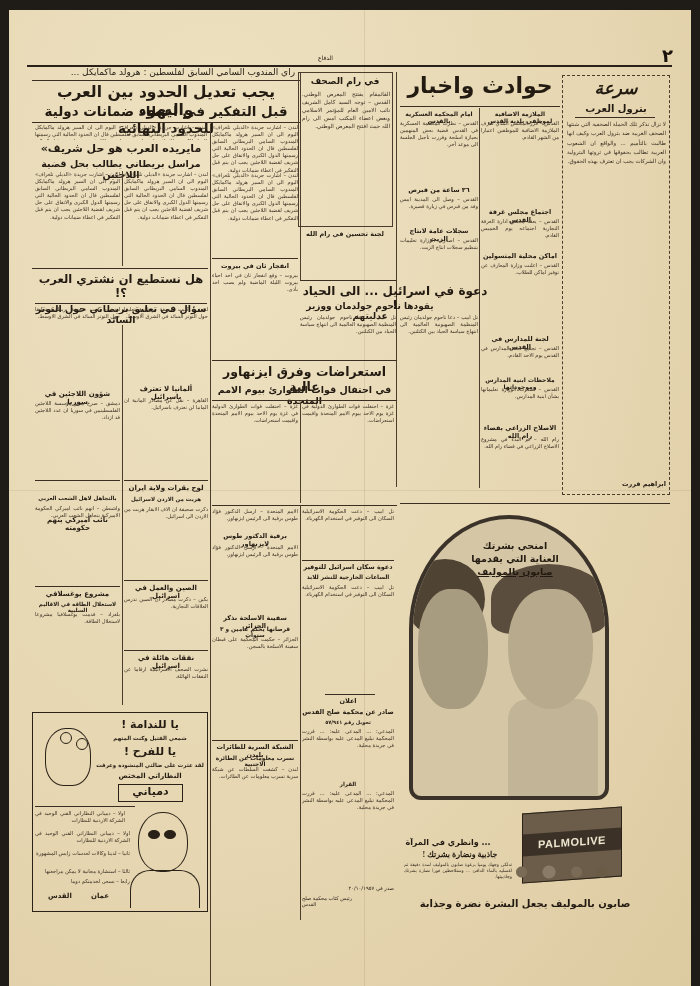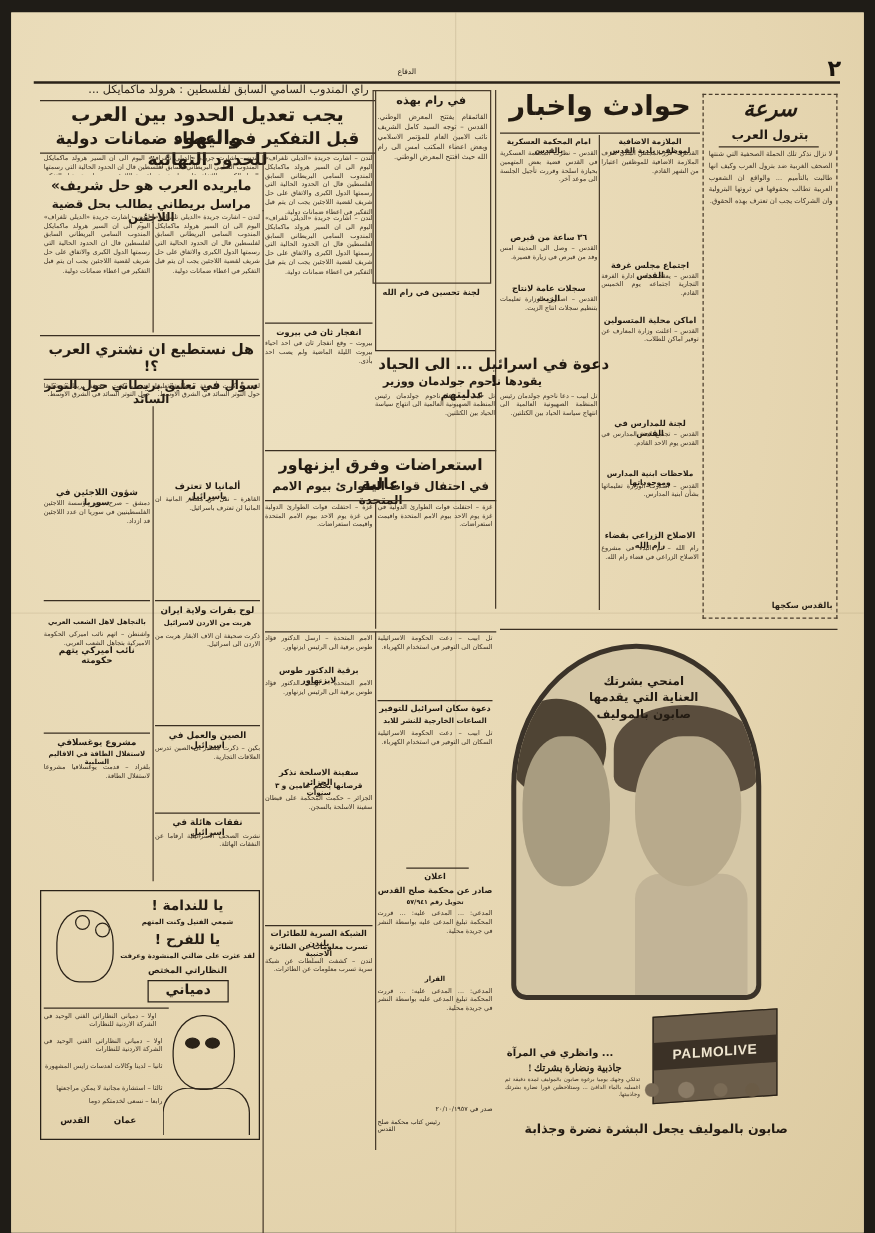--- a/index.html
+++ b/index.html
@@ -66,21 +66,21 @@
 <div class="abs txt" style="left:35px;top:124px;width:172px;height:16px;">لندن – اشارت جريدة «الديلي تلغراف» اليوم الى ان السير هرولد ماكمايكل المندوب السامي البريطاني السابق لفلسطين قال ان الحدود الحالية التي رسمتها الدول الكبرى والاتفاق على حل شريف لقضية اللاجئين يجب ان يتم قبل التفكير في اعطاء ضمانات دولية.</div>
 <div class="abs h-small" style="left:35px;top:142px;width:172px;font-size:11px;">مايريده العرب هو حل شريف»</div>
 <div class="abs h-small" style="left:35px;top:158px;width:172px;font-size:9.5px;">مراسل بريطاني يطالب بحل قضية اللاجئين</div>
 <div class="abs txt" style="left:35px;top:171px;width:85px;height:95px;">لندن – اشارت جريدة «الديلي تلغراف» اليوم الى ان السير هرولد ماكمايكل المندوب السامي البريطاني السابق لفلسطين قال ان الحدود الحالية التي رسمتها الدول الكبرى والاتفاق على حل شريف لقضية اللاجئين يجب ان يتم قبل التفكير في اعطاء ضمانات دولية.</div>
 <div class="vr" style="left:122px;top:171px;height:95px;"></div>
 <div class="abs txt" style="left:124px;top:171px;width:84px;height:95px;">لندن – اشارت جريدة «الديلي تلغراف» اليوم الى ان السير هرولد ماكمايكل المندوب السامي البريطاني السابق لفلسطين قال ان الحدود الحالية التي رسمتها الدول الكبرى والاتفاق على حل شريف لقضية اللاجئين يجب ان يتم قبل التفكير في اعطاء ضمانات دولية.</div>
 <div class="abs txt" style="left:212px;top:172px;width:86px;height:85px;">لندن – اشارت جريدة «الديلي تلغراف» اليوم الى ان السير هرولد ماكمايكل المندوب السامي البريطاني السابق لفلسطين قال ان الحدود الحالية التي رسمتها الدول الكبرى والاتفاق على حل شريف لقضية اللاجئين يجب ان يتم قبل التفكير في اعطاء ضمانات دولية.</div>
 <div class="hr" style="left:32px;top:268px;width:176px;"></div>
 
 <div class="box" style="left:298px;top:72px;width:95px;height:155px;border-style:solid;"></div>
-<div class="abs h-small" style="left:300px;top:76px;width:90px;font-size:9px;">في رام بهذه</div>
+<div class="abs h-small" style="left:300px;top:76px;width:90px;font-size:9px;">في رام الصحف</div>
 <div class="abs txt" style="left:302px;top:90px;width:88px;height:132px;font-size:5.6px;line-height:8px;">القائمقام يفتتح المعرض الوطني. القدس – توجه السيد كامل الشريف نائب الامين العام للمؤتمر الاسلامي وبعض اعضاء المكتب امس الى رام الله حيث افتتح المعرض الوطني.</div>
 <div class="abs h-small" style="left:300px;top:230px;width:90px;font-size:6.5px;">لجنة تحسين في رام الله</div>
 
 <div class="abs h-small" style="left:400px;top:72px;width:160px;font-size:22px;line-height:28px;">حوادث واخبار</div>
 <div class="hr" style="left:400px;top:106px;width:160px;"></div>
 <div class="vr" style="left:396px;top:72px;height:415px;"></div>
 <div class="vr" style="left:479px;top:108px;height:380px;"></div>
 
 <div class="abs h-small" style="left:400px;top:110px;width:78px;font-size:6px;">امام المحكمة العسكرية بالقدس</div>
 <div class="abs txt" style="left:400px;top:120px;width:78px;height:65px;">القدس – نظرت المحكمة العسكرية في القدس قضية بعض المتهمين بحيازة اسلحة وقررت تأجيل الجلسة الى موعد آخر.</div>
@@ -100,21 +100,21 @@
 <div class="abs h-small" style="left:481px;top:376px;width:78px;font-size:6px;">ملاحظات ابنية المدارس وموجوداتها</div>
 <div class="abs txt" style="left:481px;top:386px;width:78px;height:30px;">القدس – اصدرت الوزارة تعليماتها بشأن ابنية المدارس.</div>
 <div class="abs h-small" style="left:481px;top:424px;width:78px;font-size:6.5px;">الاصلاح الزراعي بقضاء رام الله</div>
 <div class="abs txt" style="left:481px;top:436px;width:78px;height:50px;">رام الله – تم البدء في مشروع الاصلاح الزراعي في قضاء رام الله.</div>
 
 <div class="box" style="left:562px;top:75px;width:108px;height:420px;"></div>
 <div class="abs h-small" style="left:565px;top:78px;width:102px;font-size:17px;font-style:italic;">سرعة</div>
 <div class="abs h-small" style="left:565px;top:103px;width:102px;font-size:10px;">بترول العرب</div>
 <div class="hr" style="left:575px;top:117px;width:80px;"></div>
 <div class="abs txt" style="left:567px;top:120px;width:99px;height:356px;font-size:5.5px;line-height:9.3px;">لا نزال نذكر تلك الحملة الصحفية التي شنتها الصحف الغربية ضد بترول العرب وكيف انها طالبت بالتأميم ... والواقع ان الشعوب العربية تطالب بحقوقها في ثروتها البترولية وان الشركات يجب ان تعترف بهذه الحقوق.</div>
-<div class="abs rtl" style="left:567px;top:480px;width:99px;font-size:6.5px;font-weight:bold;">بالقدس سكجها</div>
+<div class="abs rtl" style="left:567px;top:480px;width:99px;font-size:6.5px;font-weight:bold;">ابراهيم قررت</div>
 
 <div class="vr" style="left:300px;top:72px;height:208px;"></div>
 <div class="hr" style="left:212px;top:258px;width:86px;"></div>
 <div class="abs h-small" style="left:212px;top:262px;width:86px;font-size:6.5px;">انفجار ثان في بيروت</div>
 <div class="abs txt" style="left:212px;top:272px;width:86px;height:84px;">بيروت – وقع انفجار ثان في احد احياء بيروت الليلة الماضية ولم يصب احد بأذى.</div>
 <div class="vr" style="left:210px;top:168px;height:820px;"></div>
 
 <div class="hr" style="left:300px;top:280px;width:96px;"></div>
 <div class="abs h-small" style="left:300px;top:284px;width:190px;font-size:12px;">دعوة في اسرائيل ... الى الحياد !</div>
 <div class="abs h-small" style="left:300px;top:301px;width:140px;font-size:9px;">يقودها ناحوم جولدمان ووزير عدليتهم</div>
@@ -220,21 +220,21 @@
 <div class="hr" style="left:400px;top:503px;width:270px;"></div>
 <div class="oval">
   <div class="hair2"></div>
   <div class="face2"></div>
   <div class="neck"></div>
   <div class="hair1"></div>
   <div class="face1"></div>
 </div>
 <div class="abs h-small" style="left:440px;top:540px;width:150px;font-size:9.5px;">امنحي بشرتك</div>
 <div class="abs h-small" style="left:440px;top:553px;width:150px;font-size:9.5px;">العناية التي يقدمها</div>
-<div class="abs h-small" style="left:440px;top:566px;width:150px;font-size:9.5px;">صابون بالموليف</div>
+<div class="abs h-small" style="left:440px;top:566px;width:150px;font-size:9.5px;text-decoration:underline;">صابون بالموليف</div>
 
 <div class="abs h-small" style="left:392px;top:838px;width:112px;font-size:8px;">... وانظري في المرآة</div>
 <div class="abs h-small" style="left:404px;top:850px;width:112px;font-size:8px;font-family:Liberation Serif, serif;">جاذبية ونضارة بشرتك !</div>
 <div class="abs txt" style="left:404px;top:862px;width:108px;height:40px;font-size:4.5px;line-height:5.8px;">تدلكي وجهك يوميا برغوة صابون بالموليف لمدة دقيقة ثم اغسليه بالماء الدافئ ... وستلاحظين فورا نضارة بشرتك وجاذبيتها.</div>
 <div class="soap">
   <div class="soap-band">
     <span class="soap-label">PALMOLIVE</span>
   </div>
 </div>
 <div class="flowers"></div>

